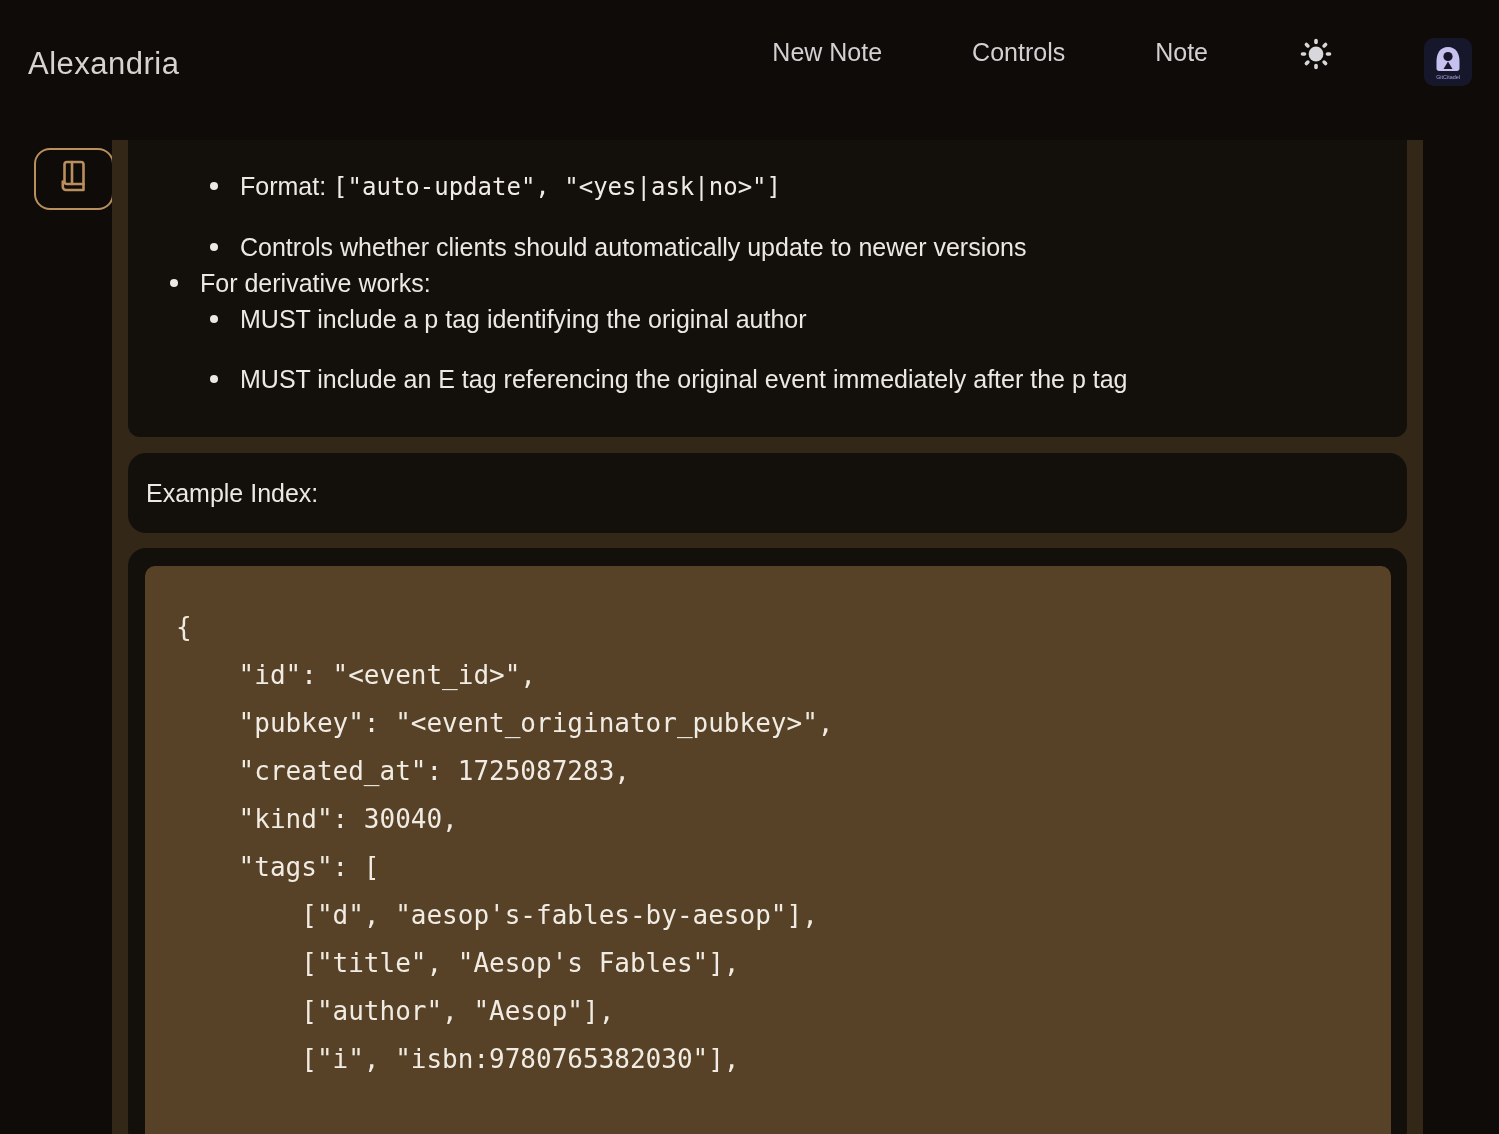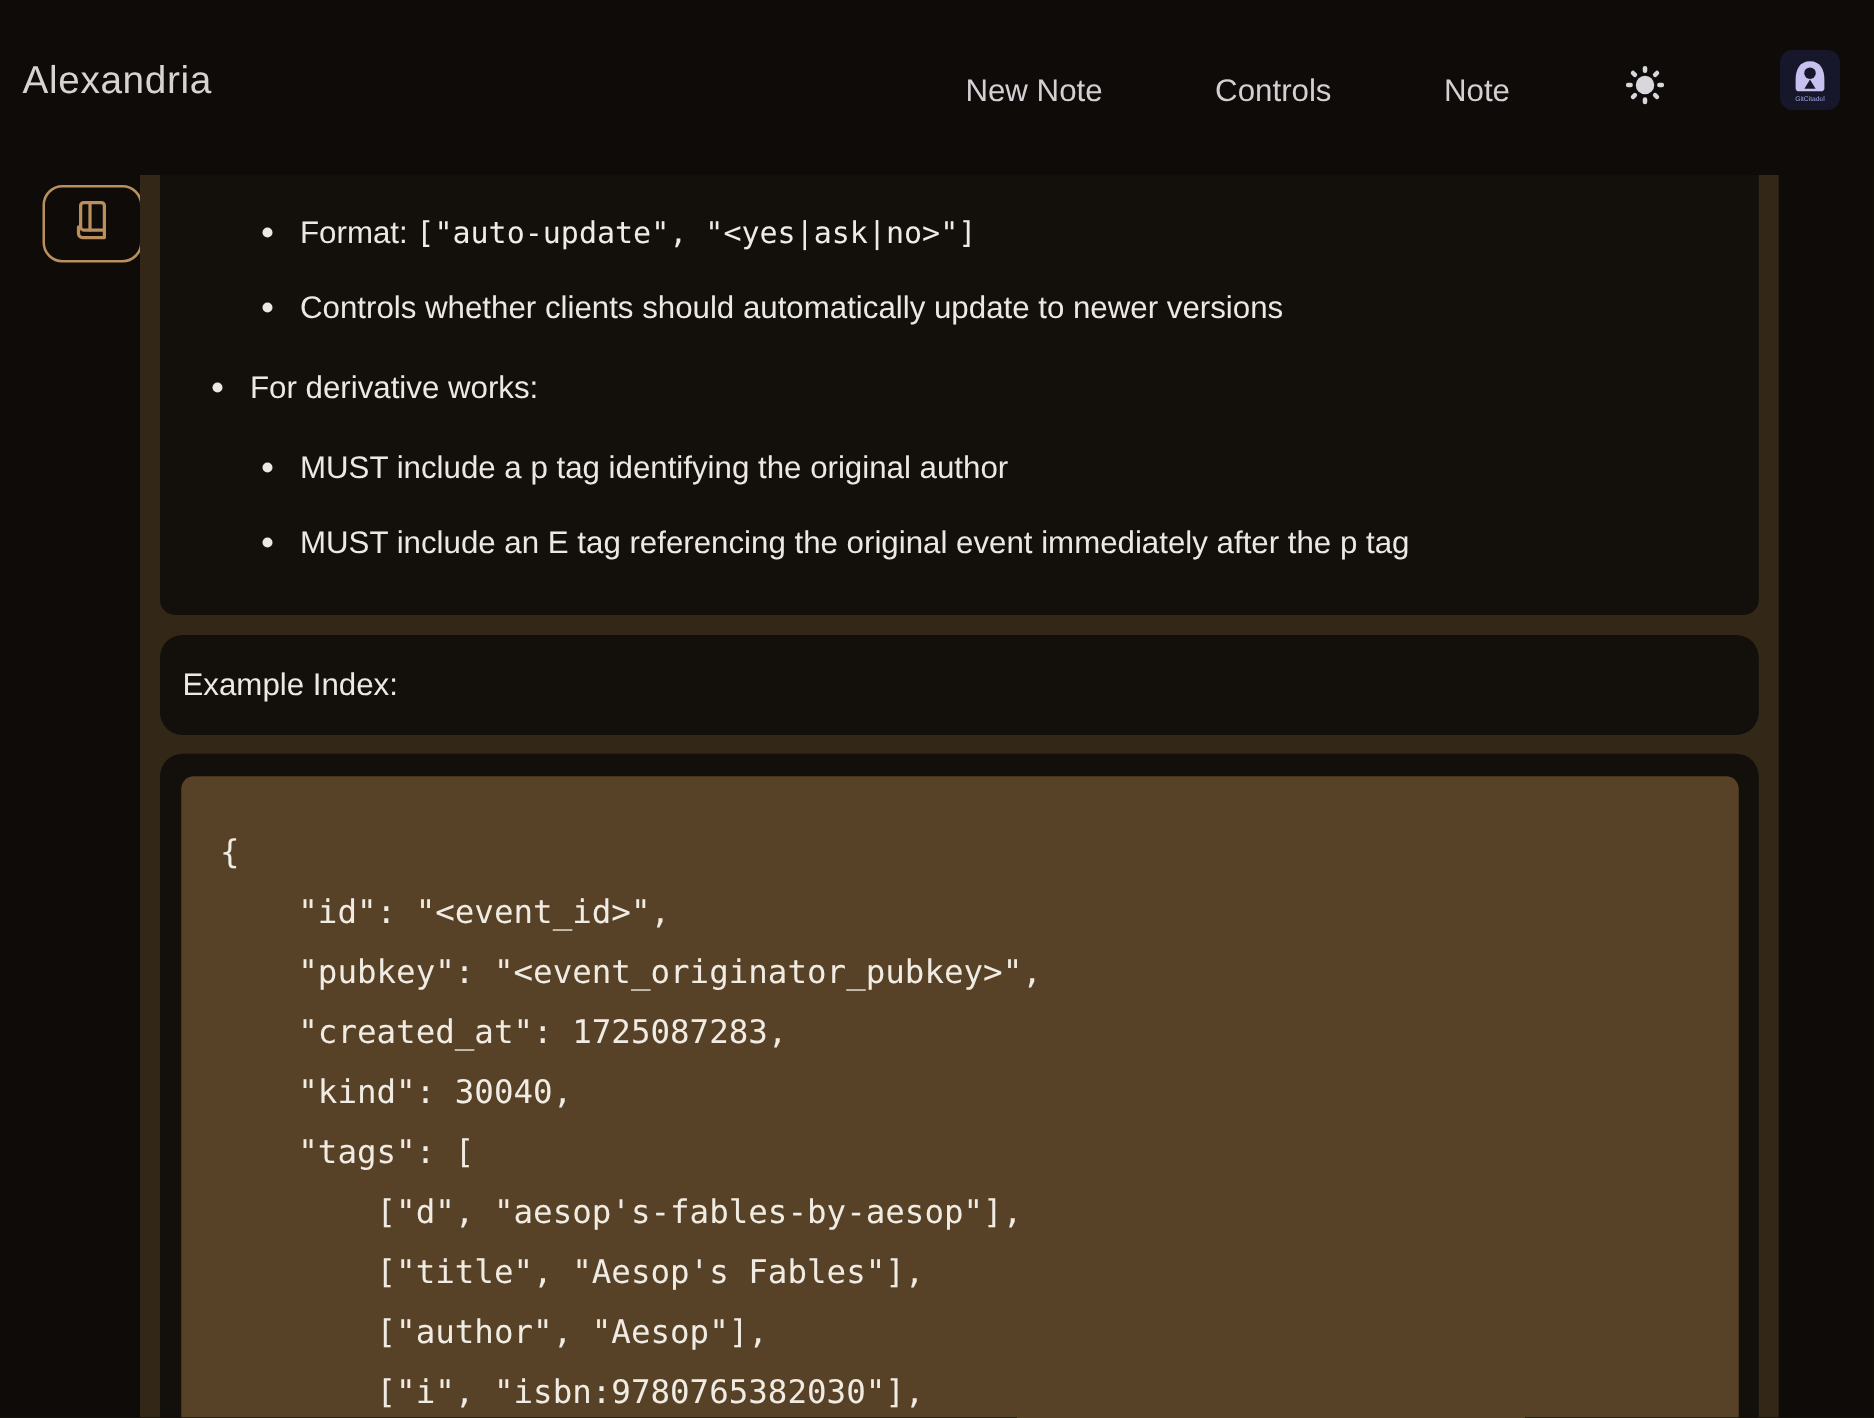--- a/index.html
+++ b/index.html
@@ -10,27 +10,27 @@
     overflow: hidden;
     position: relative;
   }
 
   
   .header {
     position: absolute; top: 0; left: 0; right: 0; height: 140px;
     background: #0f0b08;
   }
   .brand {
-    position: absolute; left: 18px; top: 46px;
+    position: absolute; left: 28px; top: 46px;
     font-size: 31px; color: #d6d3d0; letter-spacing: 0.5px;
     font-weight: 400;
   }
   .nav {
     position: absolute; top: 38px; right: 27px; height: 50px;
-    display: flex; align-items: flex-end; gap: 90px;
+    display: flex; align-items: flex-start; gap: 90px;
   }
   .nav-link {
     font-size: 25px; color: #d2d0d3; cursor: pointer; white-space: nowrap;
   }
   .theme-btn {
     width: 36px; height: 36px; display: flex; align-items: center; justify-content: center;
     cursor: pointer;
   }
   .avatar {
     width: 48px; height: 48px; border-radius: 10px; overflow: hidden;
@@ -71,21 +71,21 @@
     font-size: 25px; line-height: 36px; color: #ece9e3;
   }
   .li-row .bullet {
     width: 8px; height: 8px; border-radius: 50%; background: #ece9e3;
     flex: 0 0 8px; margin-top: 14px;
   }
   .indent-1 { padding-left: 24px; }
   .indent-2 { padding-left: 64px; }
   .li-row .li-text { padding-left: 22px; }
   .mt-24 { margin-top: 24px; text-align: center; }
-  .mt-28 { margin-top: 28px; }
+  .mt-28 { }
   .inline-code {
     font-family: "DejaVu Sans Mono", monospace;
     font-size: 24px; color: #f0ece5;
   }
 
   .card-example {
     margin-top: 16px;
     padding: 26px 18px;
     font-size: 25px; line-height: 28px;
   }

